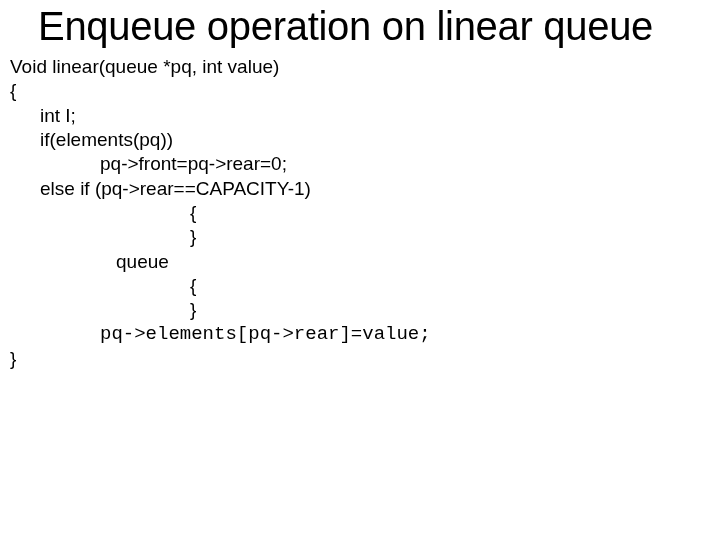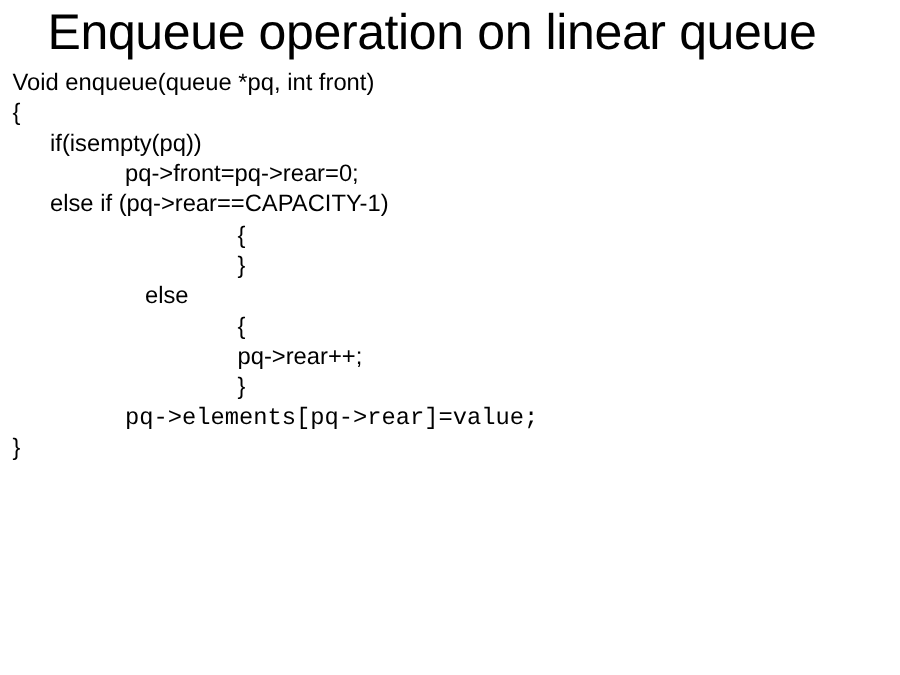--- a/index.html
+++ b/index.html
@@ -33,26 +33,26 @@
     .l4 { padding-left: 232px; }
     .l5 { padding-left: 106px; }
     .l6 { padding-left: 90px; font-family: Liberation Mono, monospace; }
   </style>
 </head>
 <body>
 
 <div class="title">Enqueue operation on linear queue</div>
 
 <div class="code-block">
-  <div class="l0">Void enqueue(queue *pq, int front)</div>
+  <div class="l0">Void linear(queue *pq, int value)</div>
   <div class="l0">{</div>
-  <div class="l1">if(isempty(pq))</div>
+  <div class="l1">int I;</div>
+  <div class="l1">if(elements(pq))</div>
   <div class="l2">pq-&gt;front=pq-&gt;rear=0;</div>
   <div class="l1">else if (pq-&gt;rear==CAPACITY-1)</div>
   <div class="l3">{</div>
   <div class="l3">}</div>
-  <div class="l5">else</div>
+  <div class="l5">queue</div>
   <div class="l3">{</div>
-  <div class="l3">pq-&gt;rear++;</div>
   <div class="l3">}</div>
   <div class="l6">pq-&gt;elements[pq-&gt;rear]=value;</div>
   <div class="l0">}</div>
 </div>
 
 </body></html>

